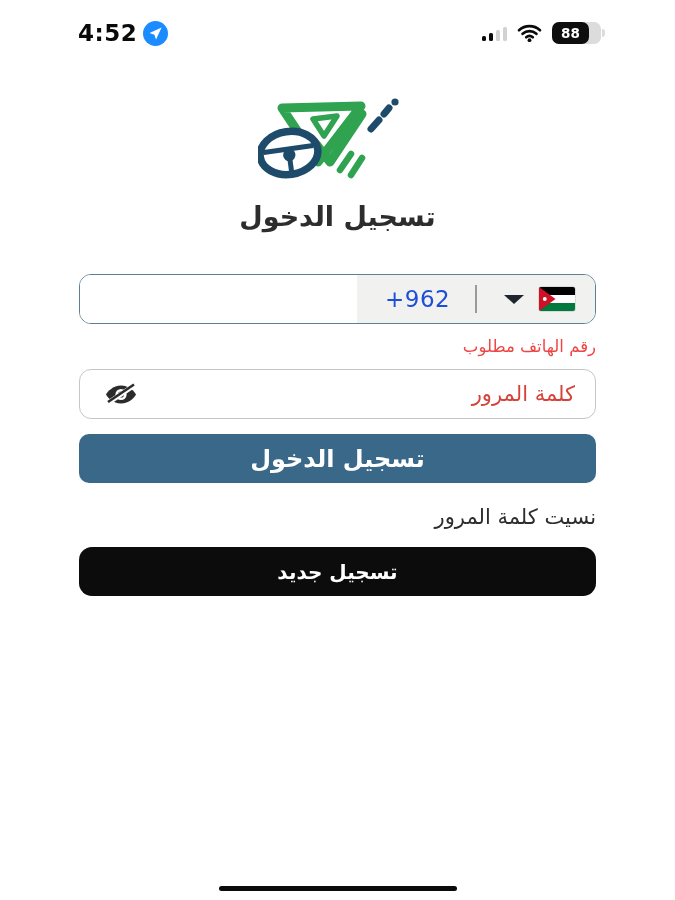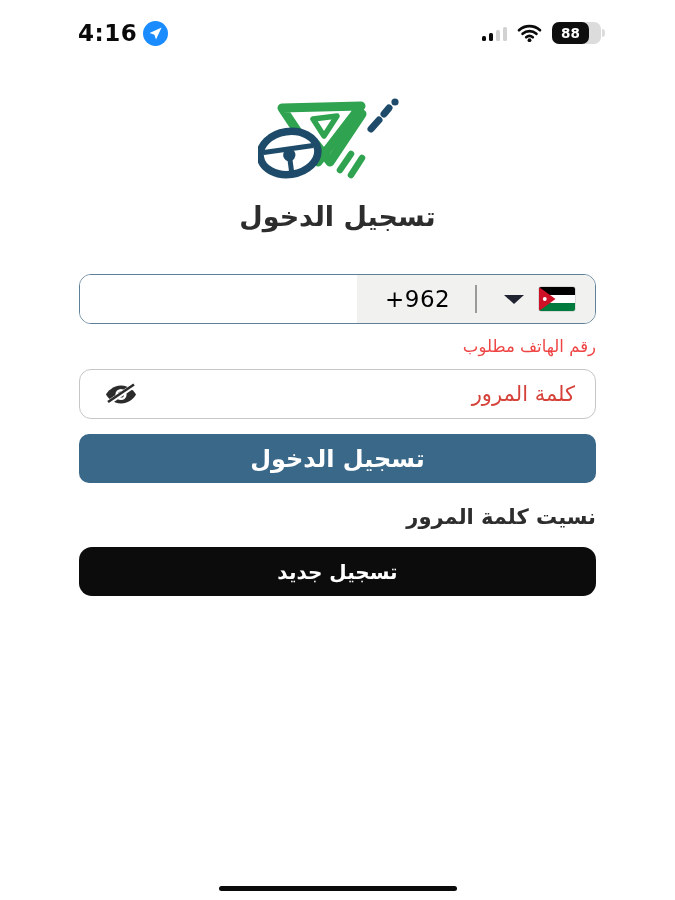--- a/index.html
+++ b/index.html
@@ -53,21 +53,21 @@
   }
   .phone-input {
     flex: 1; border: none; outline: none; background: #fff;
     font-size: 20px; padding: 0 14px; font-family: inherit; direction: rtl;
   }
   .code-box {
     width: 260px; background: #f1f1f0;
     display: flex; align-items: center;
     padding: 0 38px 0 28px; cursor: pointer;
   }
-  .dial-code { font-size: 23px; color: #000000; font-weight: 500; letter-spacing: .5px; }
+  .dial-code { font-size: 23px; color: #1d4ed8; font-weight: 500; letter-spacing: .5px; }
   .code-divider { width: 1.5px; height: 28px; background: #9a9a9a; margin: 0 27px 0 25px; }
   .chevron-down {
     width: 0; height: 0; margin-right: 15px;
     border-left: 10px solid transparent; border-right: 10px solid transparent;
     border-top: 9px solid #1f2430;
   }
   .flag-wrap { width: 36px; height: 24px; border-radius: 2px; overflow: hidden;
     box-shadow: 0 0 0 .5px rgba(0,0,0,.2); flex: none; }
 
   .field-error {
@@ -91,39 +91,39 @@
     background: none; border: none; line-height: 0;
   }
 
   .login-btn {
     width: 100%; height: 49px; margin-top: 15px;
     background: #3a6889; color: #fff; border: none; border-radius: 10px;
     font-size: 24px; font-weight: 700; font-family: inherit; cursor: pointer;
   }
   .forgot {
     display: block; text-align: right; font-size: 21px; color: #2d2d2d;
-    margin-top: 22px; text-decoration: none; direction: rtl; cursor: pointer; font-weight: bold;
+    margin-top: 22px; text-decoration: none; direction: rtl; cursor: pointer;
   }
   .register-btn {
     width: 100%; height: 49px; margin-top: 18px;
     background: #0c0c0c; color: #fff; border: none; border-radius: 13px;
     font-size: 20px; font-weight: 700; font-family: inherit; cursor: pointer;
   }
 
   .home-indicator {
     position: absolute; bottom: 9px; left: 50%; transform: translateX(-50%);
     width: 238px; height: 5px; border-radius: 3px; background: #0b0b0b;
   }
 </style>
 </head>
 <body>
 
 <div class="status-bar">
   <div class="sb-left">
-    <span class="sb-time">4:16</span>
+    <span class="sb-time">4:52</span>
     <span style="line-height:0">
       <svg width="25" height="25" viewBox="0 0 25 25">
         <circle cx="12.5" cy="12.5" r="12.5" fill="#1a8cff"></circle>
         <path d="M18.6 6.6 L6.6 12.1 L11.4 13.7 L13 18.6 Z" fill="#ffffff"></path>
       </svg>
     </span>
   </div>
   <div class="sb-right">
     <span class="signal">
       <i></i>

